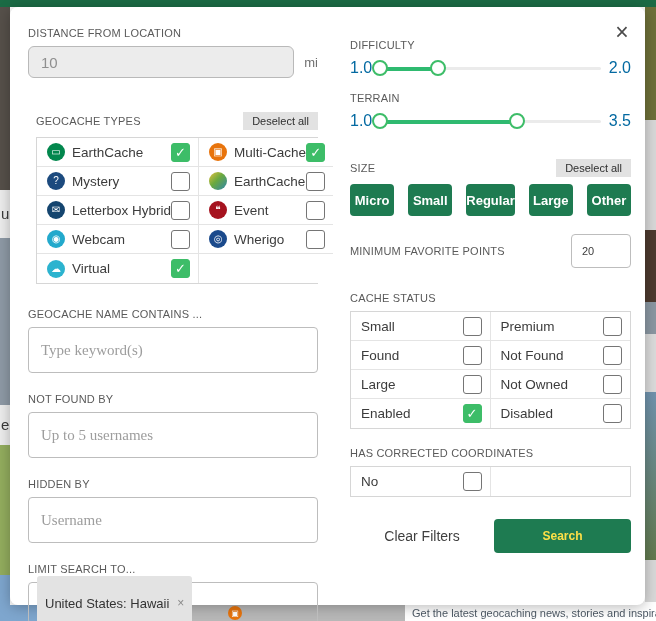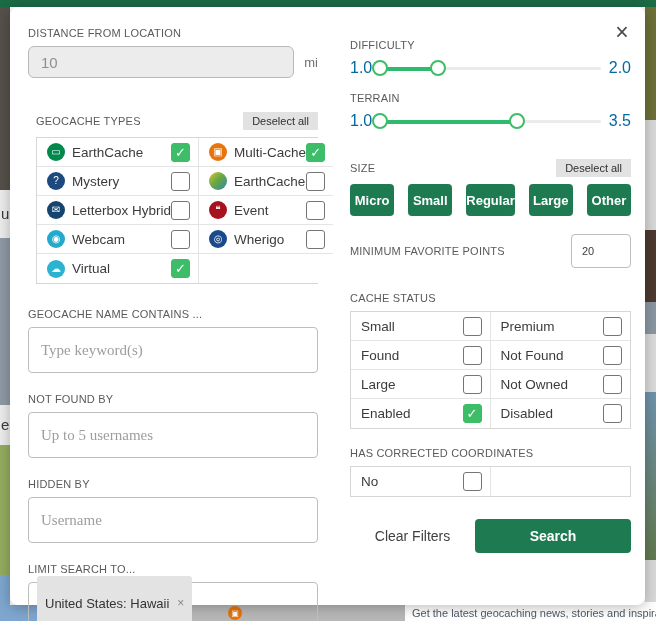--- a/index.html
+++ b/index.html
@@ -90,22 +90,22 @@
 
   .limit-box { width:100%; height:42px; border:1px solid #bdbdbd; border-radius:4px; padding:7px 8px;
     display:flex; align-items:center; cursor:text; }
   .tag { display:inline-flex; align-items:flex-start; background:#e3e3e3; border-radius:3px; padding:20px 8px;
     font-size:13px; color:#333; }
   .tag-x { margin-left:8px; color:#8a8a8a; font-size:12px; cursor:pointer; }
 
   .actions { display:flex; margin-top:22px; }
   .clear-btn { flex:1; background:none; border:none; font-size:14px; color:#3f3f3f; text-align:center;
     font-family:"Liberation Sans",sans-serif; cursor:pointer; }
-  .search-btn { width:156px; height:34px; background:#1e7b51; border:none; border-radius:4px; color:#ffffff;
-    font-size:14px; font-weight:bold; font-family:"Liberation Sans",sans-serif; cursor:pointer; }
+  .search-btn { width:137px; height:34px; background:#1e7b51; border:none; border-radius:4px; color:#fde047;
+    font-size:12px; font-weight:bold; font-family:"Liberation Sans",sans-serif; cursor:pointer; }
 </style>
 </head>
 <body>
 
 <div class="stage">
 
   <div class="bg-topbar"></div>
   <div class="bg-left">
     <div class="b1"></div>
     <div class="b2">u</div>

